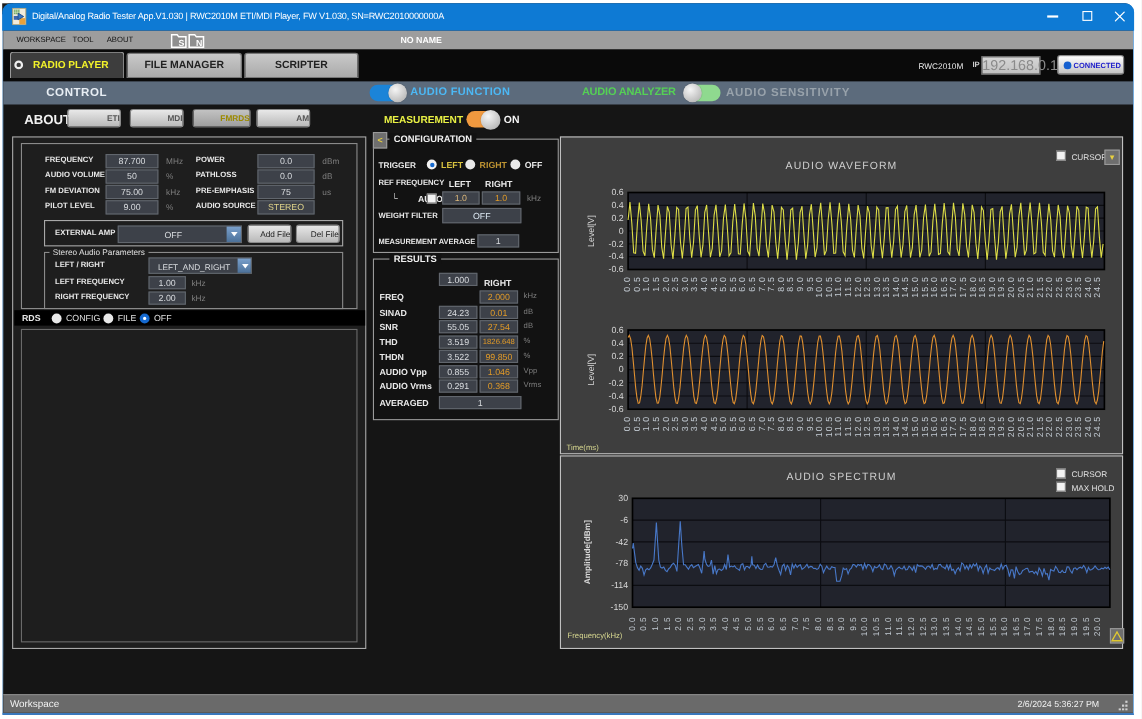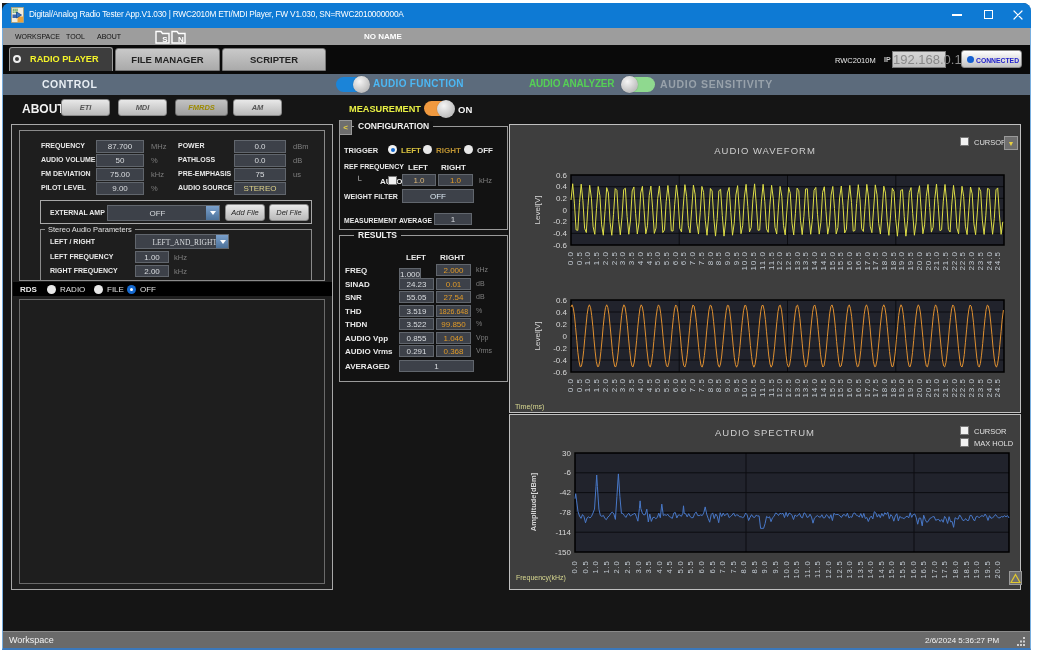--- a/index.html
+++ b/index.html
@@ -1,20 +1,20 @@
 <!DOCTYPE html>
 <html><head><meta charset="utf-8">
 <style>
 * { margin:0; padding:0; box-sizing:border-box; }
 html,body { width:1038px; height:654px; background:#fff; font-family:"Liberation Sans",sans-serif; overflow:hidden; position:relative; }
 .abs { position:absolute; }
 .lbl { position:absolute; color:#e9e9e9; font-weight:bold; font-size:7px; white-space:nowrap; }
 .unit { position:absolute; color:#7f7f7f; font-size:7.5px; white-space:nowrap; }
 .vbox { position:absolute; background:#3d4149; border:1px solid #61666d; color:#dadde0; font-size:8px; text-align:center; }
-.gbtn { position:absolute; background:linear-gradient(#e8e8e8,#b9b9b9); border:1px solid #8a8a8a; border-radius:3px; color:#333; text-align:center;font-style:italic; }
+.gbtn { position:absolute; background:linear-gradient(#e8e8e8,#b9b9b9); border:1px solid #8a8a8a; border-radius:3px; color:#333; text-align:right; }
 .radio { position:absolute; width:9px; height:9px; border-radius:50%; background:#e8e8e8; }
 .radio.on { background:#1569cf; }
 .radio.on::after { content:""; position:absolute; left:3px; top:3px; width:3px; height:3px; border-radius:50%; background:#fff; }
 .radio.onb { background:#f2f2f2; }
 .radio.onb::after { content:""; position:absolute; left:2.5px; top:2.5px; width:4px; height:4px; border-radius:50%; background:#1569cf; }
 .chk { position:absolute; width:9px; height:9px; background:#f2f2f2; border:1px solid #777; }
 .toggle { position:absolute; border-radius:8px; }
 .knob { position:absolute; border-radius:50%; background:radial-gradient(circle at 38% 32%, #f5f5f5, #a8a8a8); box-shadow:0 0 1px rgba(0,0,0,0.4); }
 .ctext { position:absolute; font-weight:bold; font-size:10.5px; white-space:nowrap; }
 svg text { font-family:"Liberation Sans",sans-serif; }
@@ -110,36 +110,36 @@
    <span class="abs" style="right:0;top:0;width:13px;height:14px;background:linear-gradient(#7aa0cc,#4c7199);"></span>
    <span class="abs" style="right:3px;top:5px;width:0;height:0;border-left:3.5px solid transparent;border-right:3.5px solid transparent;border-top:4.5px solid #fff"></span>
  </div>
  <div class="gbtn" style="left:184px;top:3px;width:40px;height:17px;font-size:7.5px;line-height:16px;color:#222">Add File</div>
  <div class="gbtn" style="left:228px;top:3px;width:40px;height:17px;font-size:7.5px;line-height:16px;color:#222">Del File</div>
 </div>
 <div class="abs" style="left:28px;top:104px;width:272px;height:52px;border:1px solid #8a8a8a">
  <div class="abs" style="left:4px;top:-5px;background:#1e1e1e;padding:0 3px;font-size:7.5px;color:#e0e0e0;white-space:nowrap">Stereo Audio Parameters</div>
  <div class="lbl" style="left:9px;top:8px">LEFT / RIGHT</div>
  <div class="abs" style="left:94px;top:4px;width:94px;height:15px;background:#3d4149;border:1px solid #61666d;">
-   <span class="abs" style="left:0;top:3px;width:81px;text-align:right;color:#dadde0;font-size:7.5px;font-family:Liberation Serif, serif;">LEFT_AND_RIGHT</span>
+   <span class="abs" style="left:0;top:3px;width:81px;text-align:center;color:#dadde0;font-size:7.5px;">LEFT_AND_RIGHT</span>
    <span class="abs" style="right:0;top:0;width:12px;height:13px;background:linear-gradient(#7aa0cc,#4c7199);"></span>
    <span class="abs" style="right:2.5px;top:4.5px;width:0;height:0;border-left:3.5px solid transparent;border-right:3.5px solid transparent;border-top:4.5px solid #fff"></span>
  </div>
  <div class="lbl" style="left:9px;top:23px">LEFT FREQUENCY</div>
  <div class="vbox" style="left:94px;top:21px;width:34px;height:12px;line-height:11px;font-size:8px">1.00</div>
  <div class="unit" style="left:133px;top:23px">kHz</div>
  <div class="lbl" style="left:9px;top:37px">RIGHT FREQUENCY</div>
  <div class="vbox" style="left:94px;top:35px;width:34px;height:12px;line-height:11px;font-size:8px">2.00</div>
  <div class="unit" style="left:133px;top:37px">kHz</div>
 </div>
 <div class="abs" style="left:7px;top:174px;width:306px;height:285px;border:1px solid #6a6a6a"></div>
 <div class="abs" style="left:1px;top:157px;width:319px;height:14px;background:#000000">
  <div class="lbl" style="left:7px;top:3px;font-size:8px">RDS</div>
  <span class="radio" style="left:34px;top:2.5px"></span>
- <div class="abs" style="left:47px;top:3px;font-size:8px;color:#e0e0e0">RADIO</div>
+ <div class="abs" style="left:47px;top:3px;font-size:8px;color:#e0e0e0">CONFIG</div>
  <span class="radio" style="left:81px;top:2.5px"></span>
  <div class="abs" style="left:94px;top:3px;font-size:8px;color:#e0e0e0">FILE</div>
  <span class="radio on" style="left:114px;top:2.5px"></span>
  <div class="abs" style="left:127px;top:3px;font-size:8px;color:#e0e0e0">OFF</div>
 </div>
 </div>
 <div class="abs" style="left:349px;top:104px;font-size:9.2px;font-weight:bold;color:#e8f044">MEASUREMENT</div>
 <div class="toggle" style="left:424px;top:101px;width:28px;height:15px;background:#f0993f">
     <span class="knob" style="left:13px;top:-1.5px;width:18px;height:18px"></span>
   </div>
@@ -166,21 +166,21 @@
  <div class="vbox" style="left:62px;top:62px;width:72px;height:14px;line-height:13px;font-size:8px;color:#dce8f2">OFF</div>
  <div class="lbl" style="left:4px;top:90px;font-size:6.8px">MEASUREMENT AVERAGE</div>
  <div class="vbox" style="left:94px;top:86px;width:38px;height:12px;line-height:11px;font-size:8px">1</div>
 </div>
 <div class="abs" style="left:339px;top:120px;width:13px;height:15px;background:#6e6e6e;border:1px solid #999;color:#e8d040;font-size:8px;font-weight:bold;text-align:center;line-height:13px">&lt;</div>
 <div class="abs" style="left:339px;top:235px;width:169px;height:147px;border:1px solid #9a9a9a;background:#121212">
 <div class="abs" style="left:14px;top:-6px;background:#121212;padding:0 4px;font-size:8.5px;font-weight:bold;color:#f0f0f0">RESULTS</div>
 <div class="lbl" style="left:66px;top:17px;font-size:8px">LEFT</div>
 <div class="lbl" style="left:100px;top:17px;font-size:8px">RIGHT</div>
 <div class="lbl" style="left:5px;top:30px;font-size:8px">FREQ</div>
-<div class="vbox" style="left:59px;top:32px;width:22px;height:12px;line-height:11px;font-size:8px">1.000</div>
+<div class="vbox" style="left:59px;top:12px;width:35px;height:12px;line-height:11px;font-size:8px">1.000</div>
 <div class="vbox" style="left:96px;top:28px;width:35px;height:12px;line-height:11px;font-size:8px;color:#e09a28">2.000</div>
 <div class="unit" style="left:136px;top:30px;font-size:7px">kHz</div>
 <div class="lbl" style="left:5px;top:43.5px;font-size:8px">SINAD</div>
 <div class="vbox" style="left:59px;top:41.5px;width:35px;height:12px;line-height:11px;font-size:8px">24.23</div>
 <div class="vbox" style="left:96px;top:41.5px;width:35px;height:12px;line-height:11px;font-size:8px;color:#e09a28">0.01</div>
 <div class="unit" style="left:136px;top:43.5px;font-size:7px">dB</div>
 <div class="lbl" style="left:5px;top:57px;font-size:8px">SNR</div>
 <div class="vbox" style="left:59px;top:55px;width:35px;height:12px;line-height:11px;font-size:8px">55.05</div>
 <div class="vbox" style="left:96px;top:55px;width:35px;height:12px;line-height:11px;font-size:8px;color:#e09a28">27.54</div>
 <div class="unit" style="left:136px;top:57px;font-size:7px">dB</div>

